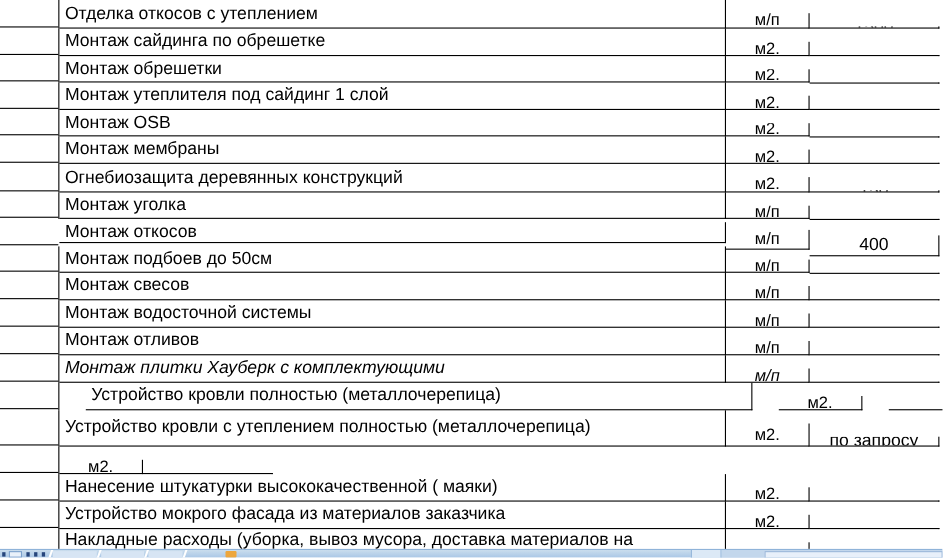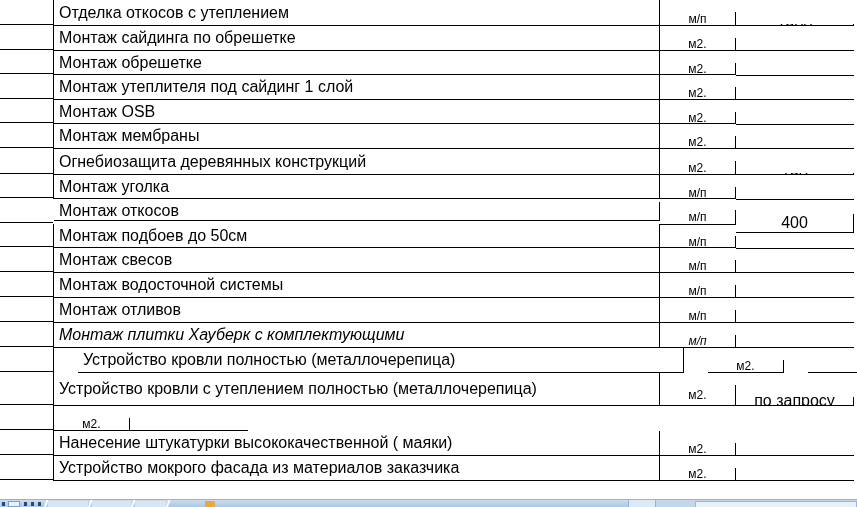--- a/index.html
+++ b/index.html
@@ -5,21 +5,21 @@
   html,body{margin:0;padding:0;background:#fff;}
   .screen{
     position:relative;width:857px;height:507px;background:#ffffff;overflow:hidden;
     font-family:"Liberation Sans","DejaVu Sans",sans-serif;color:#000;
   }
   .table-area{position:absolute;left:0;top:0;width:854px;}
   .row{display:flex;width:717px;box-sizing:border-box;}
   .cell{box-sizing:border-box;border-right:1px solid #000;display:flex;align-items:center;overflow:hidden;}
   .cell.stub{width:54px;flex:0 0 54px;}
   .cell.desc{width:606px;flex:0 0 606px;border-bottom:1px solid #000;padding-left:5px;font-size:16px;white-space:nowrap;}
-  .cell.unit{width:76px;flex:0 0 76px;border-bottom:1px solid #000;justify-content:center;font-size:12px;margin-top:12px;}
+  .cell.unit{width:76px;flex:0 0 76px;border-bottom:1px solid #000;justify-content:center;font-size:15px;margin-top:12px;}
   .cell.price{width:118px;flex:0 0 118px;border-bottom:1px solid #000;justify-content:center;font-size:16px;margin-top:24px;}
   .row.clipped .cell{border-bottom:none;align-items:flex-start;}
   .row.clipped .cell.desc{padding-top:1px;}
   
   .stub-overlay{position:absolute;left:0;top:0;width:53px;height:499px;pointer-events:none;}
   .stub-line{position:absolute;left:0;width:53px;height:1px;background:#000;}
   
   .tabbar{
     position:absolute;left:0;top:499px;width:857px;height:8px;
     background:linear-gradient(#cadded,#aac7e6);border-top:1px solid #8fb3d9;box-sizing:border-box;
@@ -46,21 +46,21 @@
     <div class="cell price">1500</div>
   </div>
       <div class="row" style="height: 25px;">
     <div class="cell stub"></div>
     <div class="cell desc">Монтаж сайдинга по обрешетке</div>
     <div class="cell unit">м2.</div>
     <div class="cell price">500</div>
   </div>
       <div class="row" style="height: 24px;">
     <div class="cell stub"></div>
-    <div class="cell desc">Монтаж обрешетке</div>
+    <div class="cell desc">Монтаж обрешетки</div>
     <div class="cell unit">м2.</div>
     <div class="cell price">300</div>
   </div>
       <div class="row" style="height: 25px;">
     <div class="cell stub"></div>
     <div class="cell desc">Монтаж утеплителя под сайдинг 1 слой</div>
     <div class="cell unit">м2.</div>
     <div class="cell price">200</div>
   </div>
       <div class="row" style="height: 24px;">
@@ -144,20 +144,26 @@
     <div class="cell stub"></div>
     <div class="cell desc">Нанесение штукатурки высококачественной ( маяки)</div>
     <div class="cell unit">м2.</div>
     <div class="cell price">800</div>
   </div>
       <div class="row" style="height: 25px;">
     <div class="cell stub"></div>
     <div class="cell desc">Устройство мокрого фасада из материалов заказчика</div>
     <div class="cell unit">м2.</div>
     <div class="cell price">2500</div>
+  </div>
+      <div class="row clipped" style="height: 18px;">
+    <div class="cell stub"></div>
+    <div class="cell desc">Накладные расходы (уборка, вывоз мусора, доставка материалов на</div>
+    <div class="cell unit"></div>
+    <div class="cell price"></div>
   </div>
     </div>
 
   <div class="stub-overlay" id="stub-overlay">
       <div class="stub-line" style="top: 24px;"></div>
       <div class="stub-line" style="top: 49px;"></div>
       <div class="stub-line" style="top: 73px;"></div>
       <div class="stub-line" style="top: 98px;"></div>
       <div class="stub-line" style="top: 122px;"></div>
       <div class="stub-line" style="top: 147px;"></div>

